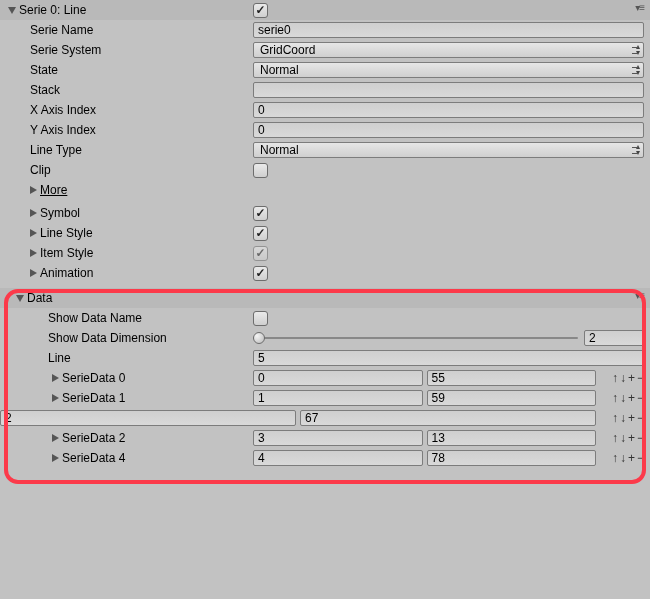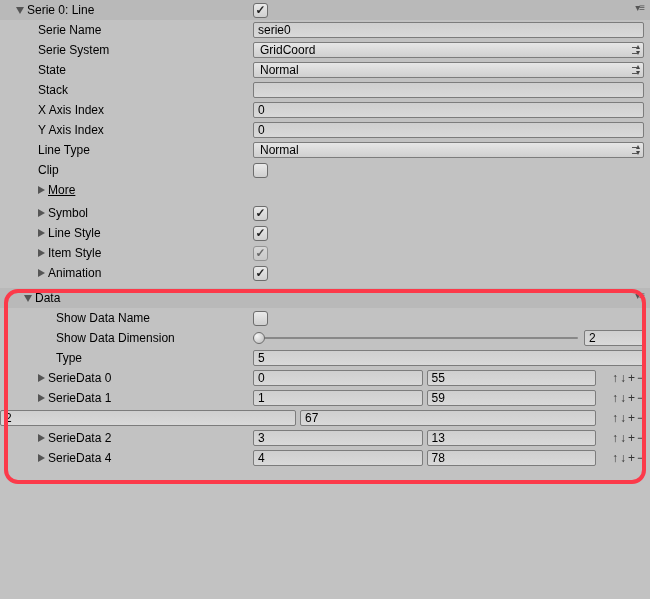--- a/index.html
+++ b/index.html
@@ -18,21 +18,21 @@
     align-items: center;
     height: 20px;
     padding: 0 4px 0 0;
     position: relative;
   }
   .row.header { background: #b9b9b9; }
   .label-col {
     width: 253px;
     display: flex;
     align-items: center;
-    padding-left: 16px;
+    padding-left: 8px;
   }
   .field-col {
     flex: 1;
     display: flex;
     align-items: center;
     gap: 4px;
     padding-right: 2px;
   }
   .foldout {
     width: 0; height: 0;
@@ -145,21 +145,21 @@
     z-index: 5;
   }
 
   
   .sd-row {
     display:flex; align-items:center; height:20px; padding-right:6px;
   }
   .sd-label {
     width: 253px; display:flex; align-items:center;
   }
-  .sd-label .indent-2b { padding-left: 38px; display:flex; align-items:center;}
+  .sd-label .indent-2b { padding-left: 52px; display:flex; align-items:center;}
   .sd-inputs { flex:1; display:flex; align-items:center; gap:4px; }
   .sd-inputs .num-input { flex:1; }
   .sd-actions {
     width: 48px; text-align:right; color:#333;
     font-size: 12px;
     display:flex; gap:2px; justify-content:flex-end; padding-left:4px;
   }
   .sd-actions span { cursor:pointer; }
 
   .section-gap { height: 3px; }
@@ -357,21 +357,21 @@
           <div class="slider-track"></div>
           <div class="slider-thumb"></div>
         </div>
         <input class="slider-num" value="2" style="">
       </div>
     </div>
   </div>
 
   <div class="row">
     <div class="label-col">
-        <span class="lbl indent-2">Type</span>
+        <span class="lbl indent-2">Line</span>
       </div>
     <div class="field-col">
         <input class="num-input" value="5" style="">
       </div>
   </div>
 
   <div id="serie-data-rows">
       <div class="sd-row">
         <div class="sd-label">
           <span class="indent-2b">

